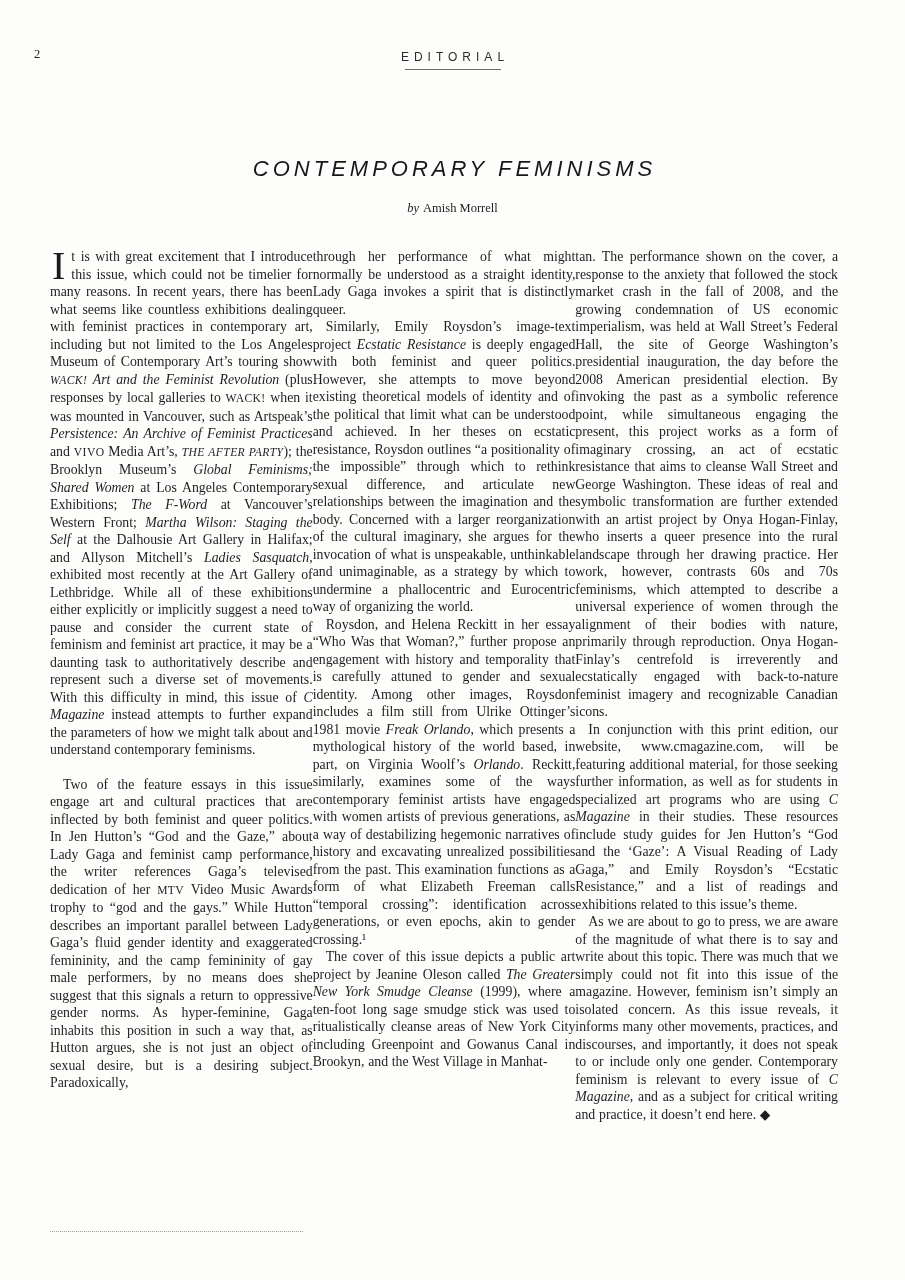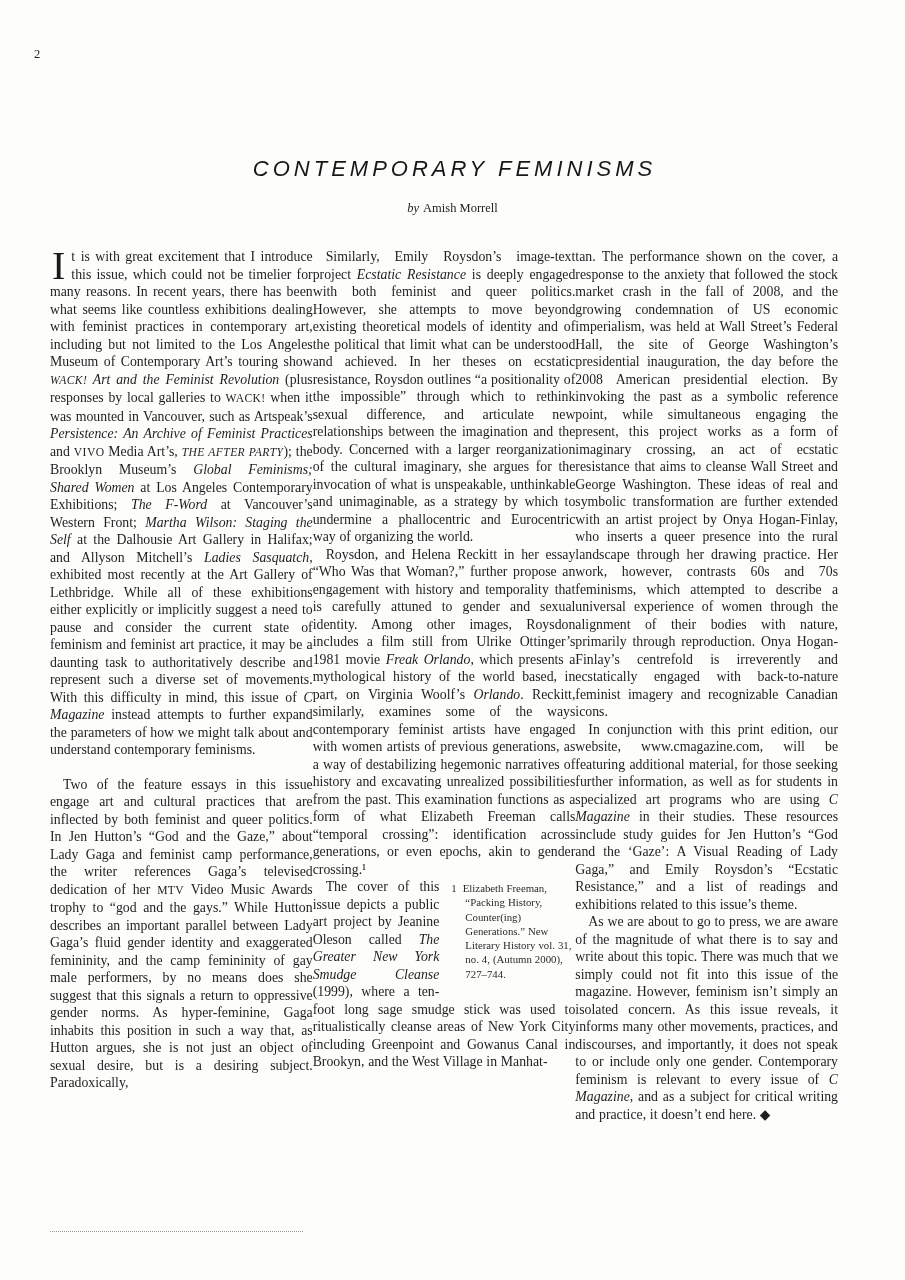--- a/index.html
+++ b/index.html
@@ -85,38 +85,41 @@
     position:absolute; left:50px; top:1314px;
     font-size:13.5px; color:#1e1e1e;
   }
 </style>
 </head>
 <body>
 
 <div class="page">
   <div class="page-number">2</div>
 
+  <div class="section-head">
+    <span class="section-label">EDITORIAL</span>
+    <div class="section-rule"></div>
+  </div>
 
   <h1 class="title">CONTEMPORARY FEMINISMS</h1>
 
   <div class="byline">
     <span class="by">by</span><span>Amish Morrell</span>
   </div>
 
   <div class="columns">
     <div class="col">
         <p class="para dropcap"><span>It is with great excitement that I introduce this issue, which could not be timelier for many reasons. In recent years, there has been what seems like countless exhibitions dealing with feminist practices in contemporary art, including but not limited to the Los Angeles Museum of Contemporary Art’s touring show </span><span class="s-isc">WACK!</span><span class="s-i"> Art and the Feminist Revolution</span><span> (plus responses by local galleries to </span><span class="s-sc">WACK!</span><span> when it was mounted in Vancouver, such as Artspeak’s </span><span class="s-i">Persistence: An Archive of Feminist Practices</span><span> and </span><span class="s-sc">VIVO</span><span> Media Art’s, </span><span class="s-isc">THE AFTER PARTY</span><span>); the Brooklyn Museum’s </span><span class="s-i">Global Feminisms; Shared Women</span><span> at Los Angeles Contemporary Exhibitions; </span><span class="s-i">The F-Word</span><span> at Vancouver’s Western Front; </span><span class="s-i">Martha Wilson: Staging the Self</span><span> at the Dalhousie Art Gallery in Halifax; and Allyson Mitchell’s </span><span class="s-i">Ladies Sasquatch</span><span>, exhibited most recently at the Art Gallery of Lethbridge. While all of these exhibitions either explicitly or implicitly suggest a need to pause and consider the current state of feminism and feminist art practice, it may be a daunting task to authoritatively describe and represent such a diverse set of movements. With this difficulty in mind, this issue of </span><span class="s-i">C Magazine</span><span> instead attempts to further expand the parameters of how we might talk about and understand contemporary feminisms.</span></p>
         <p class="para spaced"><span>Two of the feature essays in this issue engage art and cultural practices that are inflected by both feminist and queer politics. In Jen Hutton’s “God and the Gaze,” about Lady Gaga and feminist camp performance, the writer references Gaga’s televised dedication of her </span><span class="s-sc">MTV</span><span> Video Music Awards trophy to “god and the gays.” While Hutton describes an important parallel between Lady Gaga’s fluid gender identity and exaggerated femininity, and the camp femininity of gay male performers, by no means does she suggest that this signals a return to oppressive gender norms. As hyper-feminine, Gaga inhabits this position in such a way that, as Hutton argues, she is not just an object of sexual desire, but is a desiring subject. Paradoxically,</span></p>
       </div>
     <div class="col">
+        <p class="para cont"><span>through her performance of what might normally be understood as a straight identity, Lady Gaga invokes a spirit that is distinctly queer.</span></p>
         <p class="para"><span>Similarly, Emily Roysdon’s image-text project </span><span class="s-i">Ecstatic Resistance</span><span> is deeply engaged with both feminist and queer politics. However, she attempts to move beyond existing theoretical models of identity and of the political that limit what can be understood and achieved. In her theses on ecstatic resistance, Roysdon outlines “a positionality of the impossible” through which to rethink sexual difference, and articulate new relationships between the imagination and the body. Concerned with a larger reorganization of the cultural imaginary, she argues for the invocation of what is unspeakable, unthinkable and unimaginable, as a strategy by which to undermine a phallocentric and Eurocentric way of organizing the world.</span></p>
         <p class="para"><span>Roysdon, and Helena Reckitt in her essay “Who Was that Woman?,” further propose an engagement with history and temporality that is carefully attuned to gender and sexual identity. Among other images, Roysdon includes a film still from Ulrike Ottinger’s 1981 movie </span><span class="s-i">Freak Orlando</span><span>, which presents a mythological history of the world based, in part, on Virginia Woolf’s </span><span class="s-i">Orlando</span><span>. Reckitt, similarly, examines some of the ways contemporary feminist artists have engaged with women artists of previous generations, as a way of destabilizing hegemonic narratives of history and excavating unrealized possibilities from the past. This examination functions as a form of what Elizabeth Freeman calls “temporal crossing”: identification across generations, or even epochs, akin to gender crossing.¹</span></p>
-        <p class="para"><span class="footnote">
-            <span class="fn-inner"><span class="fn-marker">1</span><span>Elizabeth Freeman, “Packing History, Counter(ing) Generations.” New Literary History vol. 31, no. 4, (Autumn 2000), 727–744.</span></span>
-          </span><span>The cover of this issue depicts a public art project by Jeanine Oleson called </span><span class="s-i">The Greater New York Smudge Cleanse</span><span> (1999), where a ten-foot long sage smudge stick was used to ritualistically cleanse areas of New York City including Greenpoint and Gowanus Canal in Brookyn, and the West Village in Manhat-</span></p>
+        <p class="para"><span>The cover of this issue depicts a public art project by Jeanine Oleson called </span><span class="s-i">The Greater New York Smudge Cleanse</span><span> (1999), where a ten-foot long sage smudge stick was used to ritualistically cleanse areas of New York City including Greenpoint and Gowanus Canal in Brookyn, and the West Village in Manhat-</span></p>
       </div>
     <div class="col">
         <p class="para cont"><span>tan. The performance shown on the cover, a response to the anxiety that followed the stock market crash in the fall of 2008, and the growing condemnation of US economic imperialism, was held at Wall Street’s Federal Hall, the site of George Washington’s presidential inauguration, the day before the 2008 American presidential election. By invoking the past as a symbolic reference point, while simultaneous engaging the present, this project works as a form of imaginary crossing, an act of ecstatic resistance that aims to cleanse Wall Street and George Washington. These ideas of real and symbolic transformation are further extended with an artist project by Onya Hogan-Finlay, who inserts a queer presence into the rural landscape through her drawing practice. Her work, however, contrasts 60s and 70s feminisms, which attempted to describe a universal experience of women through the alignment of their bodies with nature, primarily through reproduction. Onya Hogan-Finlay’s centrefold is irreverently and ecstatically engaged with back-to-nature feminist imagery and recognizable Canadian icons.</span></p>
         <p class="para"><span>In conjunction with this print edition, our website, www.cmagazine.com, will be featuring additional material, for those seeking further information, as well as for students in specialized art programs who are using </span><span class="s-i">C Magazine</span><span> in their studies. These resources include study guides for Jen Hutton’s “God and the ‘Gaze’: A Visual Reading of Lady Gaga,” and Emily Roysdon’s “Ecstatic Resistance,” and a list of readings and exhibitions related to this issue’s theme.</span></p>
         <p class="para"><span>As we are about to go to press, we are aware of the magnitude of what there is to say and write about this topic. There was much that we simply could not fit into this issue of the magazine. However, feminism isn’t simply an isolated concern. As this issue reveals, it informs many other movements, practices, and discourses, and importantly, it does not speak to or include only one gender. Contemporary feminism is relevant to every issue of </span><span class="s-i">C Magazine</span><span>, and as a subject for critical writing and practice, it doesn’t end here. ◆</span></p>
       </div>
   </div>
 
   <div class="footer-rule"></div>
   <div class="footer-text">C104 Winter 2009</div>

